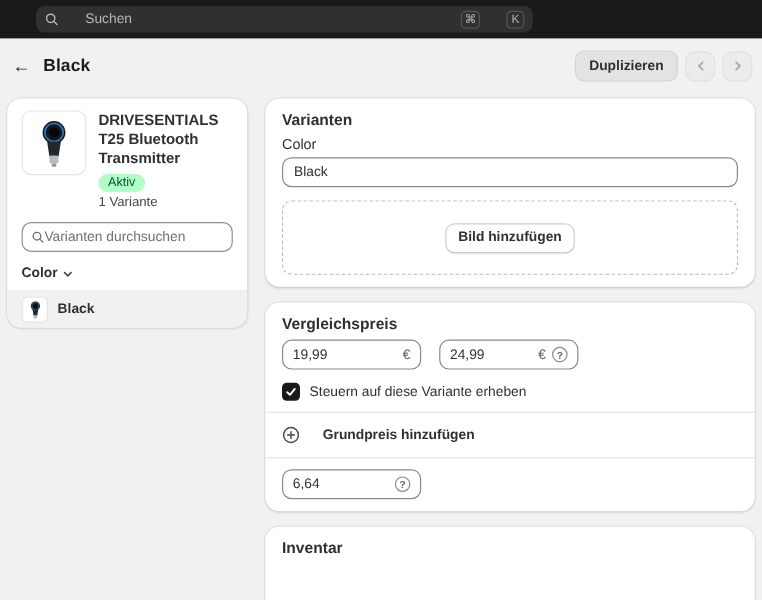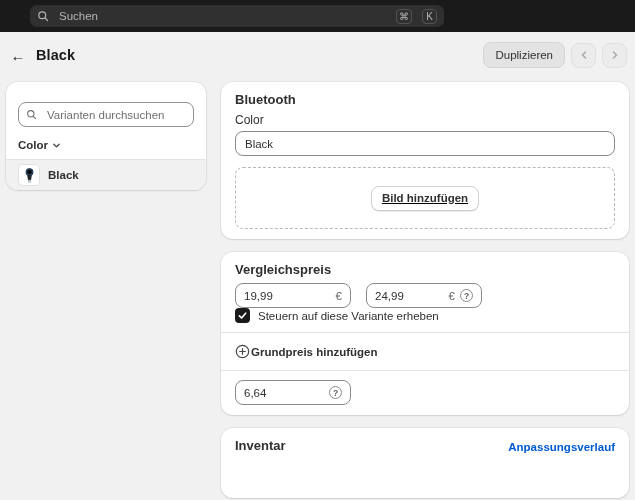--- a/index.html
+++ b/index.html
@@ -1,76 +1,76 @@
 <!DOCTYPE html>
 <html><head>
 <meta charset="utf-8">
 <style>
   * { margin:0; padding:0; box-sizing:border-box; }
   html,body { background:#f1f1f1; font-family:"Liberation Sans", sans-serif; }
   .screen { width:635px; height:500px; background:#f1f1f1; overflow:hidden; position:relative; }
 
   
   .topbar { height:32px; background:#1a1a1a; display:flex; align-items:center; padding-left:30px; }
-  .global-search { width:414px; height:22px; background:#303030; border-radius:7px; display:flex; align-items:center; padding:0 7px; gap:10px; }
+  .global-search { width:414px; height:22px; background:#303030; border-radius:7px; display:flex; align-items:center; padding:0 7px; gap:22px; }
   .global-search input { flex:1; min-width:0; background:transparent; border:none; outline:none; color:#e3e3e3; font-size:11.5px; }
   .global-search input::placeholder { color:#b5b5b5; }
   .kbd { color:#b5b5b5; font-size:10px; border:1px solid #545454; border-radius:4px; min-width:15px; height:15px; display:flex; align-items:center; justify-content:center; padding:0 2px; }
 
   
   .page-header { height:46px; display:flex; align-items:center; padding:0 8px 0 8px; gap:8px; }
   .back-btn { background:none; border:none; font-size:15px; color:#1a1a1a; cursor:pointer; width:20px; line-height:1; }
   .page-title { font-size:14.5px; font-weight:700; color:#1a1a1a; letter-spacing:.1px; }
   .header-actions { margin-left:auto; display:flex; align-items:center; gap:6px; }
-  .btn-secondary { height:26px; padding:0 11px; border-radius:8px; background:#e3e3e3; border:1px solid #d4d4d4; font-family:inherit; font-weight:400; font-size:11.5px; color:#302f2f; cursor:pointer; }
+  .btn-secondary { height:26px; padding:0 11px; border-radius:8px; background:#e3e3e3; border:1px solid #d4d4d4; font-family:inherit; font-weight:700; font-size:11.5px; color:#302f2f; cursor:pointer; }
   .pager-btn { width:25px; height:25px; border-radius:8px; background:#ececec; border:1px solid #e0e0e0; display:flex; align-items:center; justify-content:center; cursor:default; }
 
   
   .content { display:flex; gap:15px; padding:4px 6px 0 6px; align-items:flex-start; }
   .card { background:#ffffff; border-radius:12px; box-shadow:0 0 0 1px rgba(0,0,0,0.05), 0 1px 2px rgba(26,26,26,0.10); }
   .pad { padding:10px 14px; }
   h2 { font-size:13px; font-weight:700; color:#303030; }
   label { display:block; font-size:12px; color:#303030; margin-bottom:4px; }
 
   
   .sidebar-card { width:200px; padding-top:10px; flex:none; }
   .product-summary { display:flex; gap:10px; padding:0 12px; }
   .product-thumb { width:54px; height:54px; flex:none; border:1px solid #e3e3e3; border-radius:8px; background:#fff; display:flex; align-items:center; justify-content:center; cursor:pointer; }
   .product-meta { min-width:0; }
   .product-title { font-size:12.5px; font-weight:700; color:#303030; line-height:1.28; cursor:pointer; }
   .badge { display:inline-block; background:#b0fec6; color:#0c5132; font-size:10.5px; font-weight:500; padding:1px 8px 2px; border-radius:8px; margin:5px 0 3px; }
   .variant-count { font-size:11px; color:#474747; }
-  .variant-search { margin:10px 12px 8px; height:25px; border:1px solid #919191; border-radius:8px; display:flex; align-items:center; padding:0 7px; gap:10px; background:#fff; }
+  .variant-search { margin:10px 12px 8px; height:25px; border:1px solid #919191; border-radius:8px; display:flex; align-items:center; padding:0 7px; gap:0; background:#fff; }
   .variant-search input { flex:1; min-width:0; border:none; outline:none; font-size:11.5px; color:#303030; background:transparent; }
   .variant-search input::placeholder { color:#707070; }
   .filter-btn { margin:0 12px 8px; display:inline-flex; align-items:center; gap:4px; background:none; border:none; font-family:inherit; font-size:11.5px; font-weight:600; color:#303030; cursor:pointer; }
   .divider { border-top:1px solid #e3e3e3; }
   .variant-item { display:flex; align-items:center; gap:8px; padding:5px 12px; height:30px; font-size:11.5px; font-weight:600; color:#303030; cursor:pointer; }
   .variant-item.selected { background:#f1f1f1; border-radius:0 0 12px 12px; }
   .variant-thumb { width:22px; height:22px; flex:none; border:1px solid #e3e3e3; border-radius:5px; background:#fff; display:flex; align-items:center; justify-content:center; }
 
   
   .main-col { flex:1; display:flex; flex-direction:column; gap:13px; min-width:0; }
   .text-input { width:100%; height:25px; border:1px solid #8a8a8a; border-radius:8px; padding:0 9px; font-size:11.5px; color:#303030; outline:none; font-family:inherit; }
   .mb6 { margin-bottom:6px; }
-  .dropzone { margin-top:11px; height:62px; border:1.5px dashed #b9b9b9; border-radius:8px; display:flex; align-items:center; justify-content:center; gap:12px; cursor:pointer;text-decoration:underline; }
+  .dropzone { margin-top:11px; height:62px; border:1.5px dashed #b9b9b9; border-radius:8px; display:flex; align-items:center; justify-content:center; gap:12px; cursor:pointer; }
   .btn-white { height:25px; padding:0 10px; border-radius:8px; background:#fff; border:1px solid #cfcfcf; box-shadow:0 1px 0 rgba(0,0,0,0.08); font-family:inherit; font-size:11.5px; font-weight:600; color:#303030; cursor:pointer; }
   .link-blue { color:#005bd3; font-size:11.5px; font-weight:600; text-decoration:none; cursor:pointer; }
 
   .field-row { display:flex; gap:15px; }
   .input-wrap { display:flex; align-items:center; width:116px; height:25px; border:1px solid #8a8a8a; border-radius:8px; padding:0 8px; gap:5px; background:#fff; }
   .input-wrap input { flex:1; min-width:0; border:none; outline:none; font-size:11.5px; color:#303030; font-family:inherit; }
   .suffix { font-size:11.5px; color:#616161; }
   .help-icon { width:13px; height:13px; flex:none; border:1.2px solid #8a8a8a; border-radius:50%; color:#616161; font-size:8.5px; font-weight:700; display:inline-flex; align-items:center; justify-content:center; cursor:pointer; }
 
-  .checkbox-row { display:flex; align-items:center; gap:8px; cursor:pointer; }
+  .checkbox-row { display:flex; align-items:center; gap:8px; margin-top:11px; cursor:pointer; }
   .checkbox { width:15px; height:15px; flex:none; background:#1a1a1a; border-radius:4px; display:flex; align-items:center; justify-content:center; }
   .checkbox-label { font-size:11.5px; color:#303030; }
   .divider-f { border-top:1px solid #e3e3e3; margin:9px -14px; }
-  .unit-price-btn { display:flex; align-items:center; gap:1px; background:none; border:none; font-family:inherit; font-size:11.5px; font-weight:600; color:#303030; cursor:pointer; padding:2px 0; }
+  .unit-price-btn { display:flex; align-items:center; gap:19px; background:none; border:none; font-family:inherit; font-size:11.5px; font-weight:600; color:#303030; cursor:pointer; padding:2px 0; }
 
   .inv-header { display:flex; align-items:flex-end; justify-content:space-between; }
 </style>
 </head>
 <body>
 
 <div class="screen">
 
   <header class="topbar">
     <div class="global-search">
@@ -100,20 +100,37 @@
         <svg width="10" height="10" viewBox="0 0 10 10">
             <path d="M3.5 2 L6.5 5 L3.5 8" stroke="#ababab" stroke-width="1.6" fill="none" stroke-linecap="round" stroke-linejoin="round"></path>
           </svg>
       </button>
     </div>
   </div>
 
   <div class="content">
 
     <aside class="card sidebar-card">
+      <div class="product-summary">
+        <div class="product-thumb">
+          <svg width="42" height="42" viewBox="0 0 44 44">
+            <circle cx="22" cy="13" r="10" fill="#16181d"></circle>
+            <circle cx="22" cy="13" r="8" fill="none" stroke="#2f6fb3" stroke-width="1.6"></circle>
+            <circle cx="22" cy="13" r="4.4" fill="#05070a"></circle>
+            <path d="M16 21 L28 21 L26 34 L18 34 Z" fill="#23262c"></path>
+            <rect x="18" y="33" width="8" height="7" rx="1.5" fill="#b7bcc4"></rect>
+            <rect x="20" y="40" width="4" height="3" rx="1" fill="#8f959e"></rect>
+          </svg>
+        </div>
+        <div class="product-meta">
+          <div class="product-title">DRIVESENTIALS T25 Bluetooth Transmitter</div>
+          <div><span class="badge">Aktiv</span></div>
+          <div class="variant-count">1 Variante</div>
+        </div>
+      </div>
 
       <div class="variant-search">
         <span style="display:flex;">
           <svg width="11" height="11" viewBox="0 0 16 16">
               <circle cx="7" cy="7" r="4.6" fill="none" stroke="#707070" stroke-width="1.6"></circle>
               <line x1="10.6" y1="10.6" x2="14" y2="14" stroke="#707070" stroke-width="1.6" stroke-linecap="round"></line>
             </svg>
         </span>
         <input placeholder="Varianten durchsuchen" style="">
       </div>
@@ -137,21 +154,21 @@
             <rect x="18" y="33" width="8" height="7" rx="1.5" fill="#b7bcc4"></rect>
           </svg>
         </span>
         <span>Black</span>
       </div>
     </aside>
 
     <main class="main-col">
 
       <section class="card pad">
-        <h2 class="mb6">Bluetooth</h2>
+        <h2 class="mb6">Varianten</h2>
         <label>Color</label>
         <input class="text-input" value="Black" style="">
         <div class="dropzone">
           <button class="btn-white">Bild hinzufügen</button>
         </div>
       </section>
 
       <section class="card pad">
         <h2 class="mb6">Vergleichspreis</h2>
 
@@ -194,20 +211,19 @@
 
         <div class="input-wrap">
           <input value="6,64" style="">
           <span class="help-icon">?</span>
         </div>
       </section>
 
       <section class="card pad" style="min-height:70px;">
         <div class="inv-header">
           <h2>Inventar</h2>
-          <a class="link-blue">Anpassungsverlauf</a>
         </div>
 
       </section>
 
     </main>
   </div>
 </div>
 
 </body></html>

